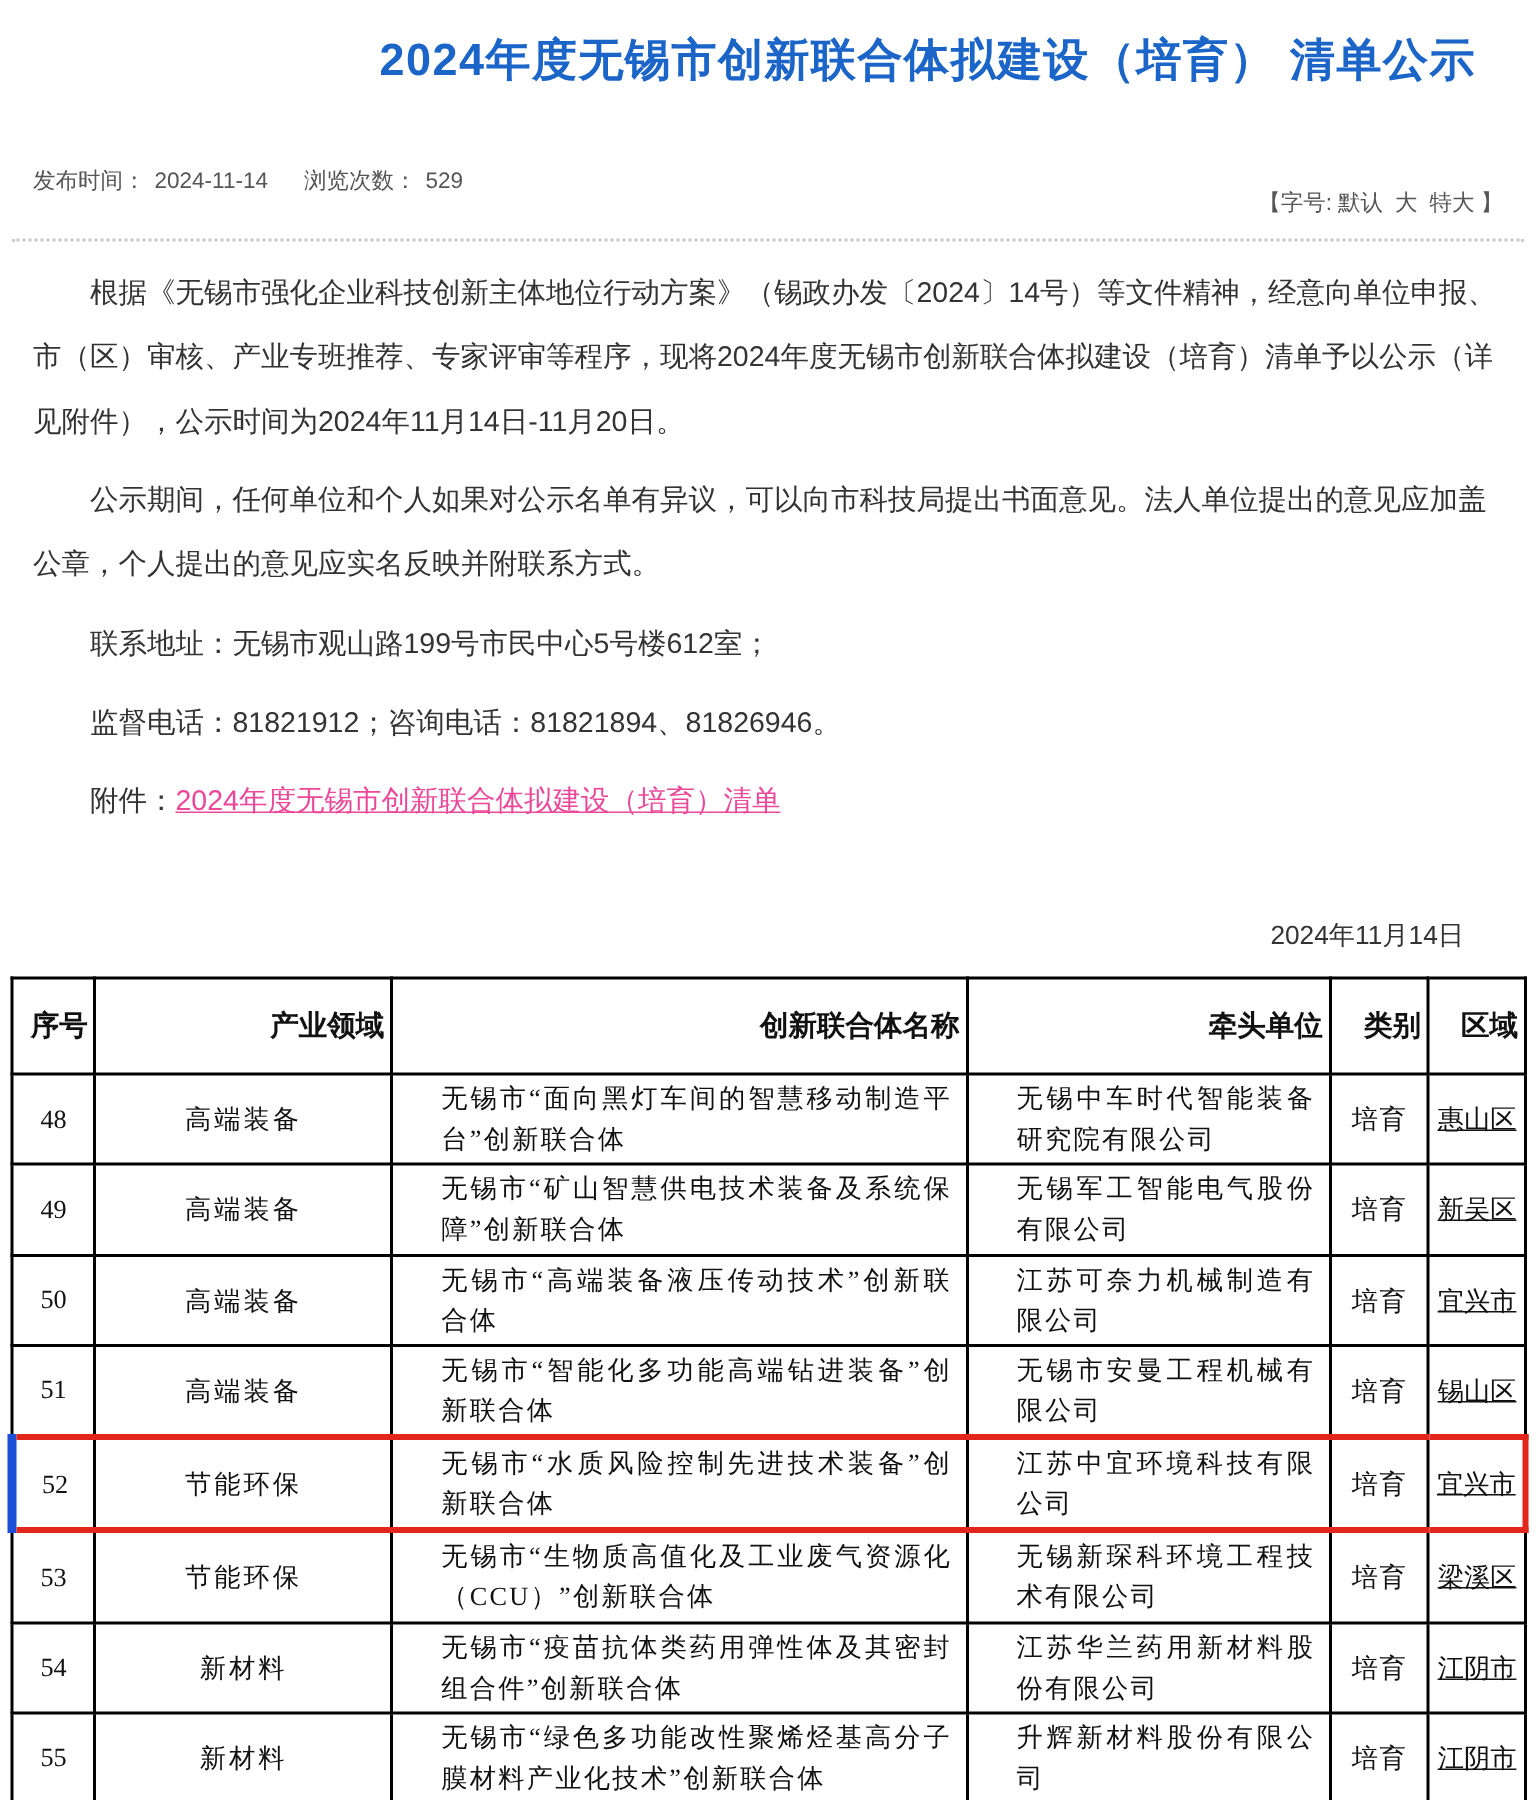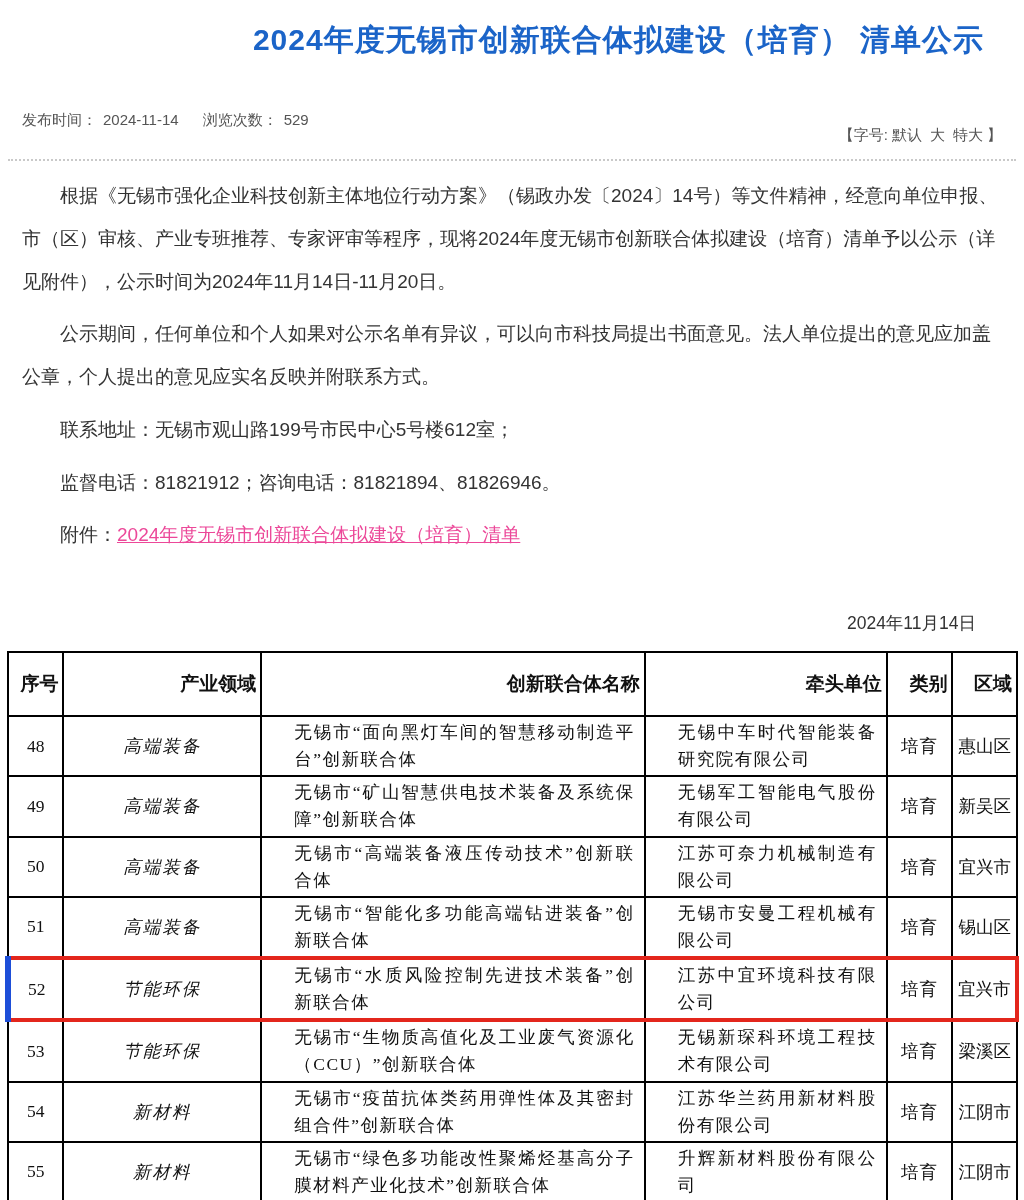--- a/index.html
+++ b/index.html
@@ -36,24 +36,24 @@
 
   table.notice-table {
     border-collapse:collapse; table-layout:fixed;
     width:1014px; margin:16px auto 0;
     font-family:"Liberation Serif", "DejaVu Serif", serif; color:#111;
   }
   .notice-table th, .notice-table td { border:2px solid #000; vertical-align:middle; }
   .notice-table th { height:58px; font-size:19px; font-weight:bold; text-align:right; padding:2px 4px; }
   .notice-table td { height:54px; font-size:17.5px; padding:2px 9px; }
   .col-no, .col-industry, .col-category, .col-region { text-align:center;border-radius:22px; }
-  td.col-industry { letter-spacing:2px;font-style:italic; }
+  td.col-industry { letter-spacing:2px; }
   td.col-name, td.col-lead { text-align:justify; letter-spacing:1.5px; line-height:1.55;padding-left:32px; }
   td.col-category { letter-spacing:1px; padding:2px 2px; }
-  td.col-region { padding:2px 2px; }
+  td.col-region { padding:2px 2px;text-decoration:underline; }
 
   tr.highlight td { border-top:4px solid #e3261c; border-bottom:4px solid #e3261c; }
   tr.highlight td:first-child { border-left:6px solid #1d4ed8; }
   tr.highlight td:last-child  { border-right:4px solid #e3261c; }
 </style>
 </head>
 <body>
 
 <div class="page">
 

